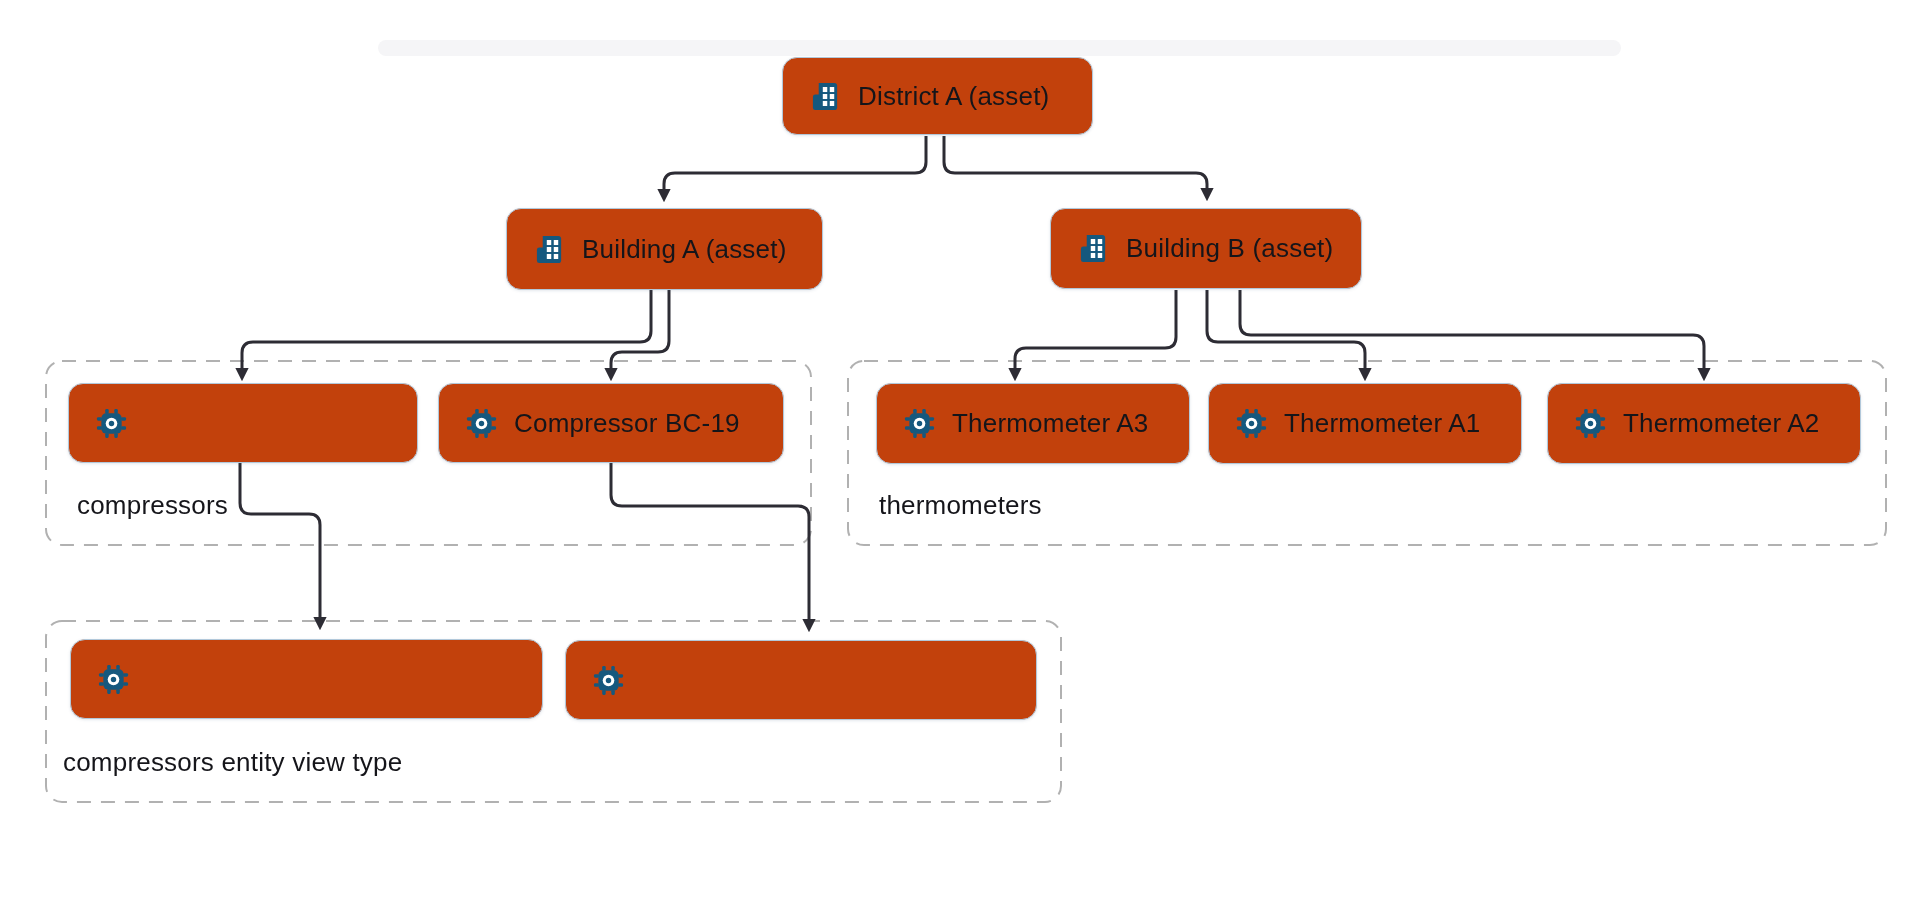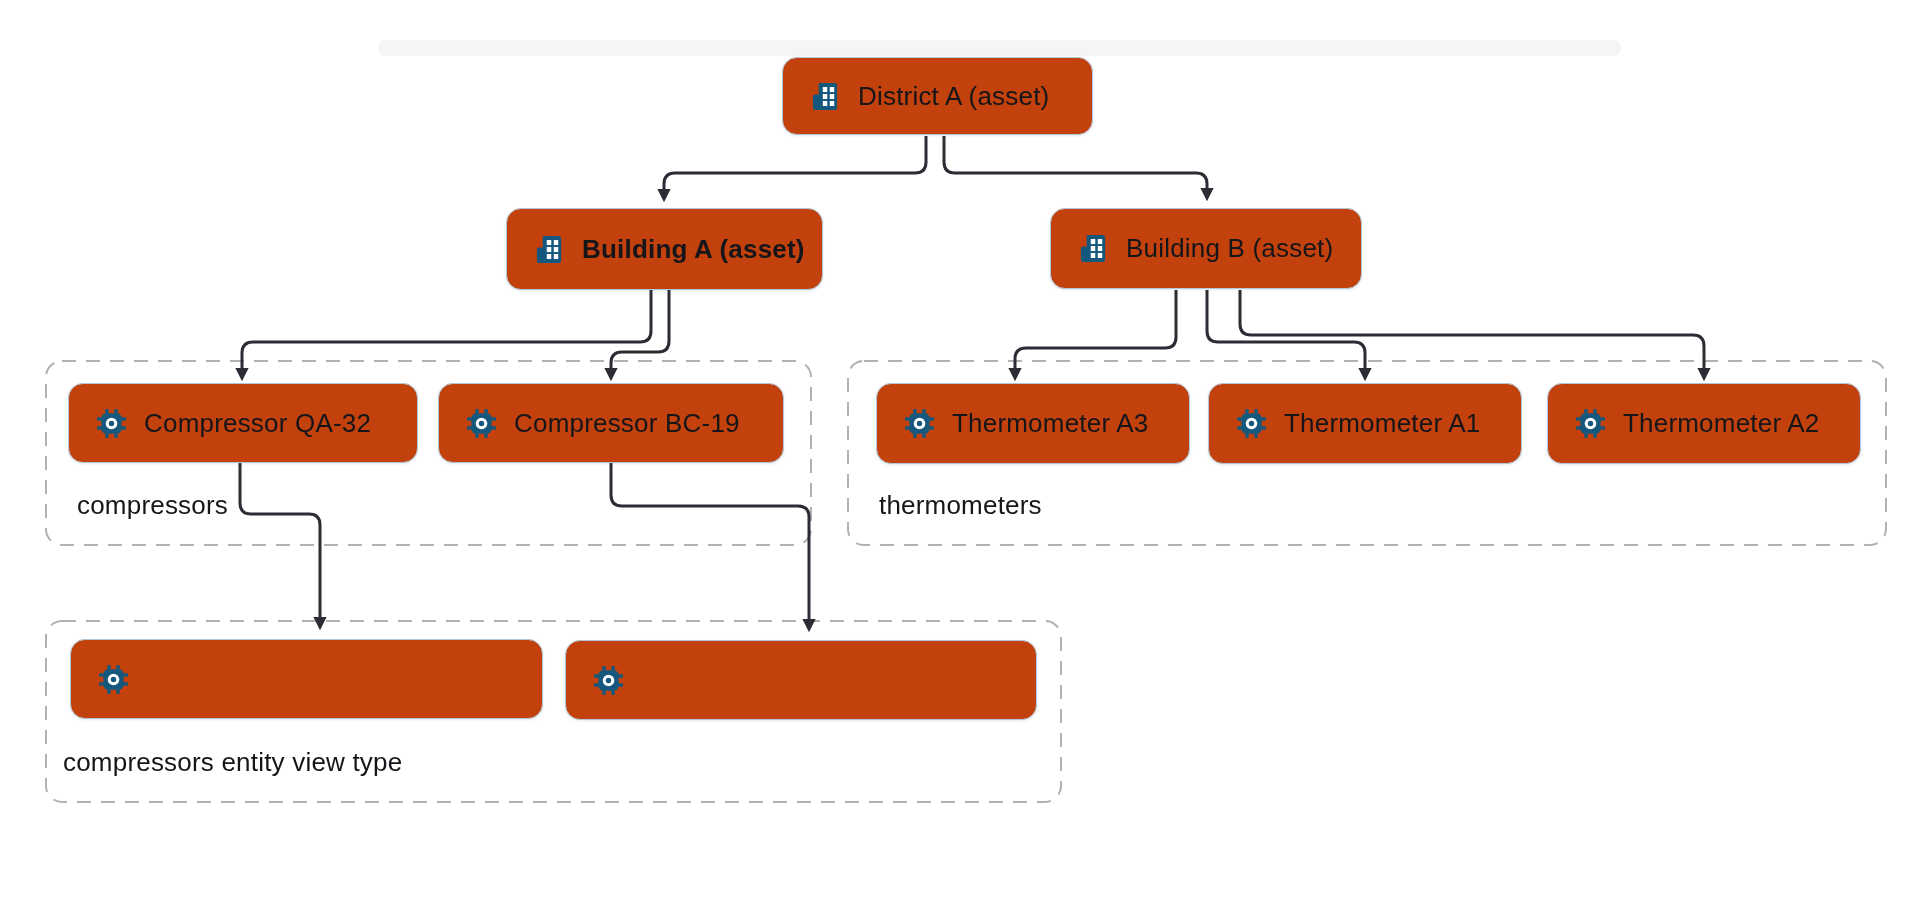--- a/index.html
+++ b/index.html
@@ -62,21 +62,21 @@
     <rect fill="#fff" x="13.2" y="6.2" width="4.6" height="5.2"></rect>
     <rect fill="#fff" x="20.4" y="6.2" width="4.6" height="5.2"></rect>
     <rect fill="#fff" x="13.2" y="13.4" width="4.6" height="5.2"></rect>
     <rect fill="#fff" x="20.4" y="13.4" width="4.6" height="5.2"></rect>
     <rect fill="#fff" x="13.2" y="20.6" width="4.6" height="5.2"></rect>
     <rect fill="#fff" x="20.4" y="20.6" width="4.6" height="5.2"></rect>
   </svg>
         </span>
         <span class="node-label">District A (asset)</span>
       </div>
-      <div class="node" style="left: 506px; top: 208px; width: 317px; height: 82px; border: 1.5px solid rgb(178, 200, 218); color: rgb(21, 21, 26); font-weight: bold;">
+      <div class="node" style="left: 506px; top: 208px; width: 317px; height: 82px; border: 1.5px solid rgb(178, 200, 218); color: rgb(21, 21, 26);">
         <span class="icon">
           <svg width="31" height="31" viewBox="0 0 32 32">
     <path fill="#15587e" d="M9 2h16a3 3 0 0 1 3 3v22a3 3 0 0 1-3 3H9z"></path>
     <rect fill="#15587e" x="3" y="14" width="10" height="16" rx="2.5"></rect>
     <rect fill="#fff" x="13.2" y="6.2" width="4.6" height="5.2"></rect>
     <rect fill="#fff" x="20.4" y="6.2" width="4.6" height="5.2"></rect>
     <rect fill="#fff" x="13.2" y="13.4" width="4.6" height="5.2"></rect>
     <rect fill="#fff" x="20.4" y="13.4" width="4.6" height="5.2"></rect>
     <rect fill="#fff" x="13.2" y="20.6" width="4.6" height="5.2"></rect>
     <rect fill="#fff" x="20.4" y="20.6" width="4.6" height="5.2"></rect>
@@ -110,21 +110,20 @@
       <rect x="9.5" y="1" width="3.6" height="5" rx="1.2"></rect>
               <rect x="18.9" y="1" width="3.6" height="5" rx="1.2"></rect>
       <rect x="9.5" y="26" width="3.6" height="5" rx="1.2"></rect>
               <rect x="18.9" y="26" width="3.6" height="5" rx="1.2"></rect>
       <rect x="5.5" y="5.5" width="21" height="21" rx="5"></rect>
     </g>
     <circle cx="16" cy="16" r="6" fill="#fff"></circle>
     <circle cx="16" cy="16" r="2.8" fill="#15587e"></circle>
   </svg>
         </span>
-        <span class="node-label">Compressor QA-32</span>
       </div>
       <div class="node" style="left: 438px; top: 383px; width: 346px; height: 80px; border: 1.5px solid rgb(178, 200, 218); color: rgb(21, 21, 26);">
         <span class="icon">
           <svg width="31" height="31" viewBox="0 0 32 32">
     <g fill="#15587e">
       <rect x="1" y="9.5" width="5" height="3.6" rx="1.2"></rect>
               <rect x="1" y="18.9" width="5" height="3.6" rx="1.2"></rect>
       <rect x="26" y="9.5" width="5" height="3.6" rx="1.2"></rect>
               <rect x="26" y="18.9" width="5" height="3.6" rx="1.2"></rect>
       <rect x="9.5" y="1" width="3.6" height="5" rx="1.2"></rect>

